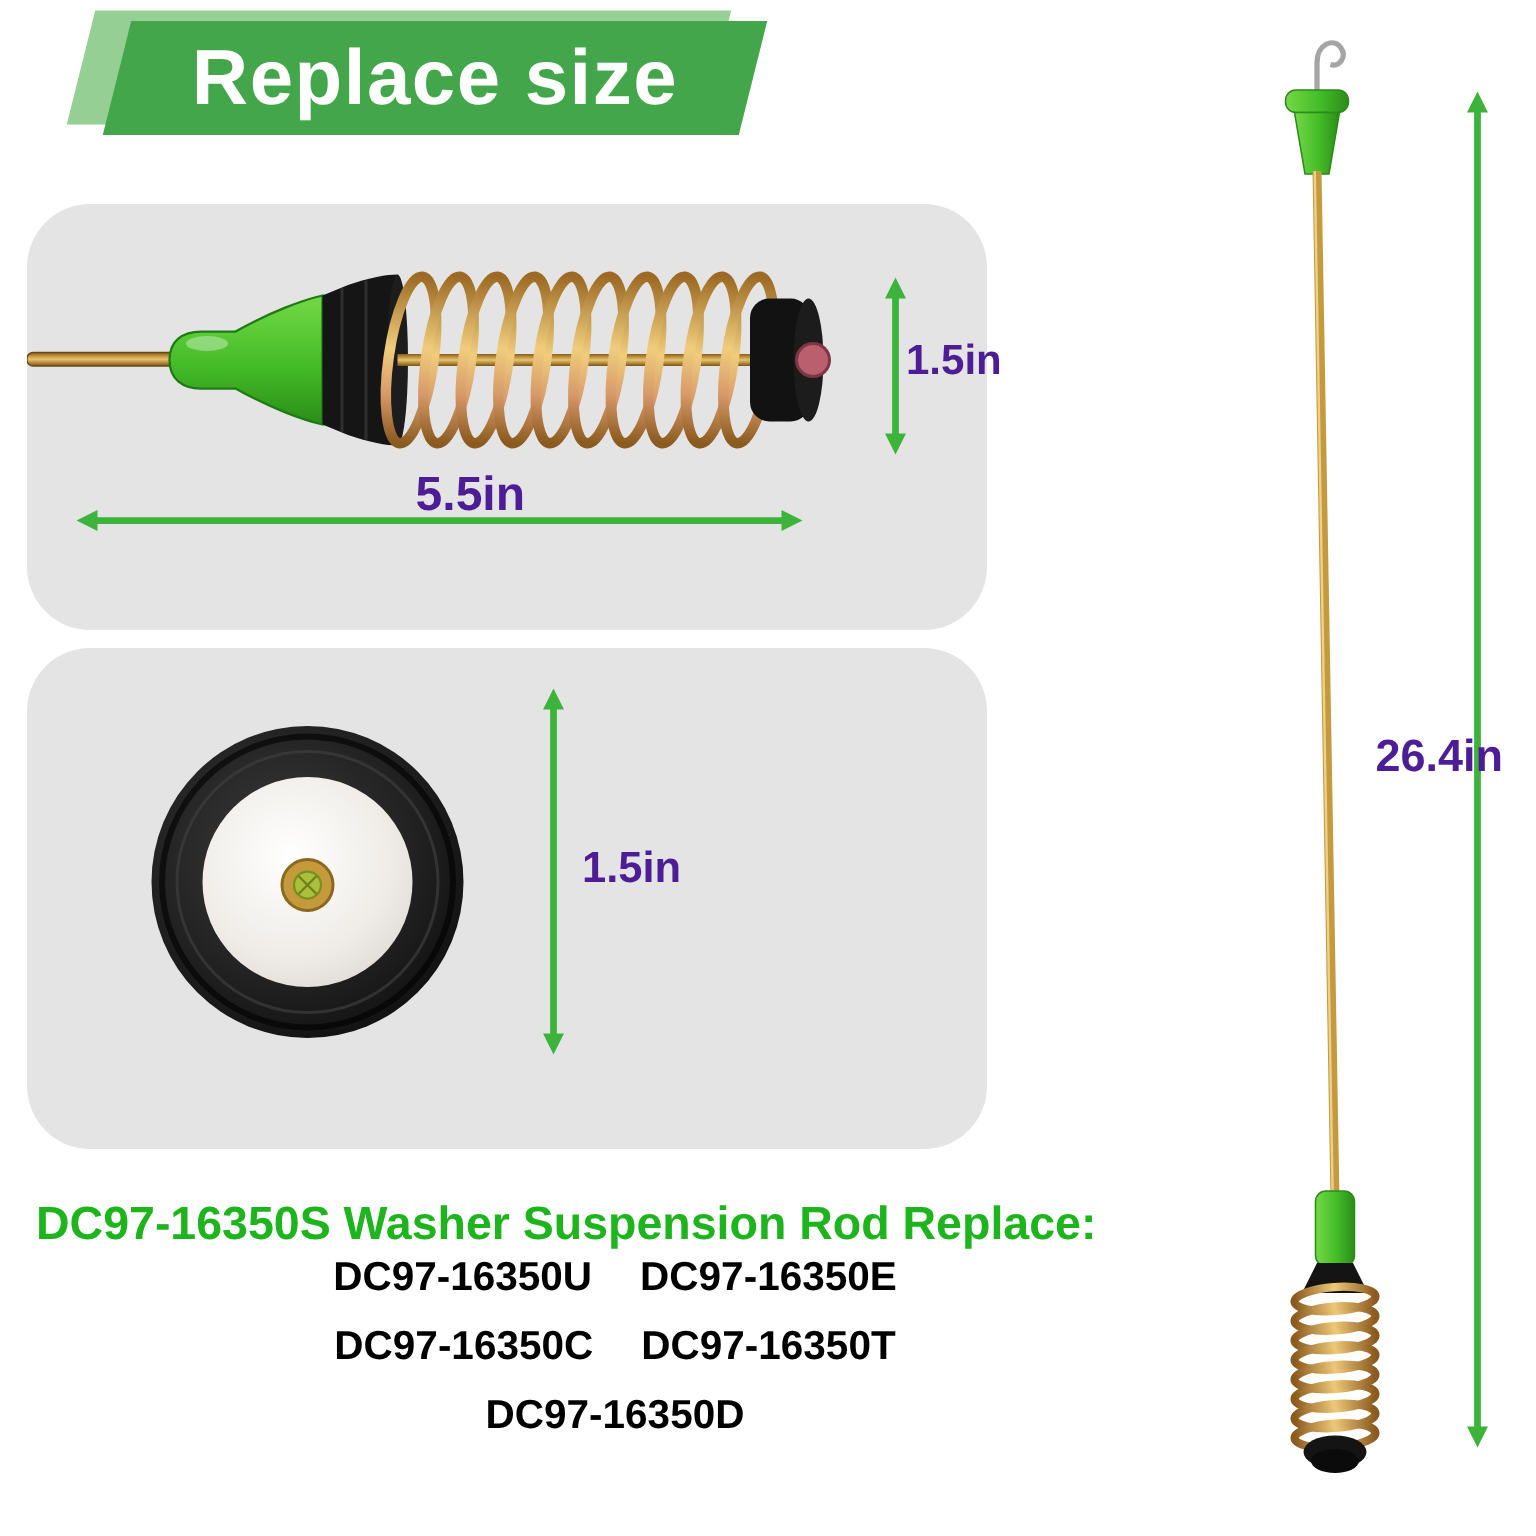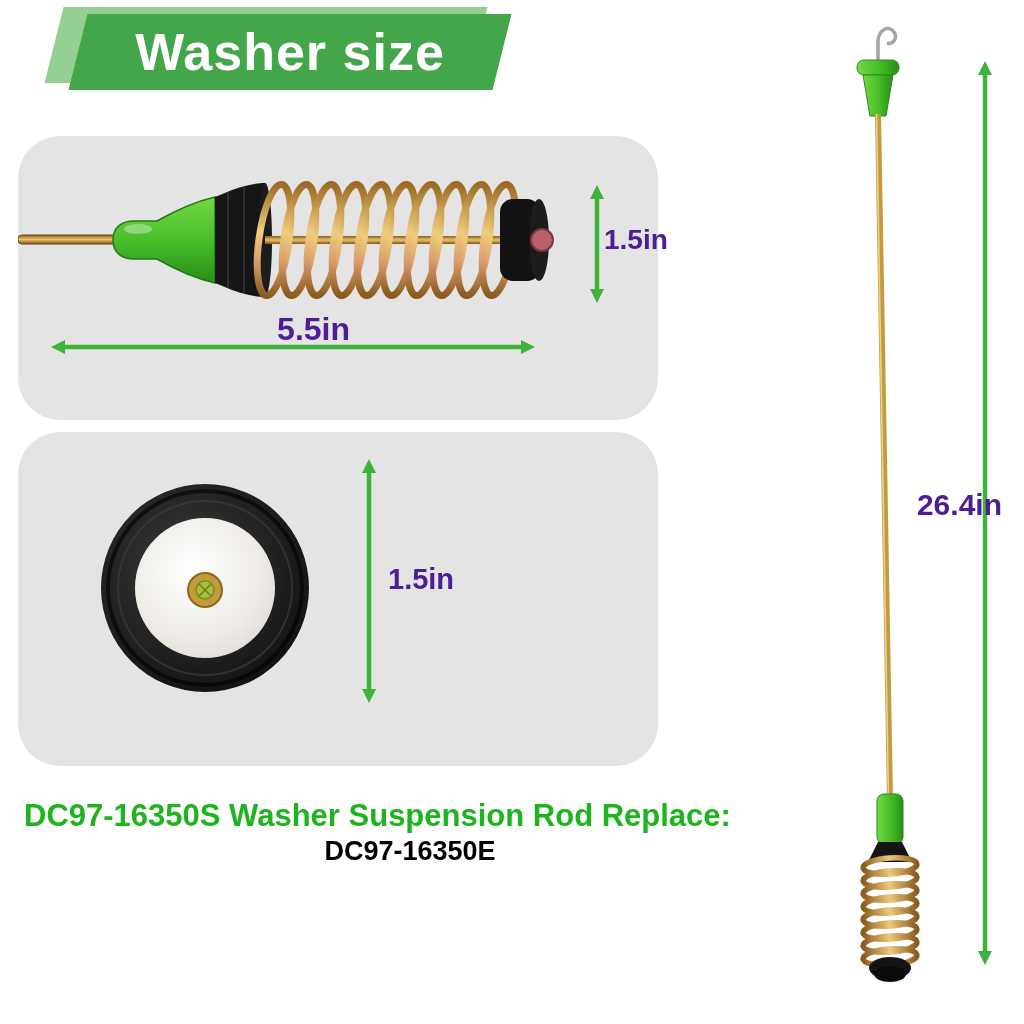--- a/index.html
+++ b/index.html
@@ -47,21 +47,21 @@
   .parts-list{left:118px;top:836px;width:584px;}
   .part-row{display:flex;justify-content:center;gap:32px;margin-bottom:15px;
     font-size:27px;font-weight:bold;color:#000;line-height:1.15;}
 </style>
 </head>
 <body>
 
 <div class="abs banner-wrap">
   <div class="banner-shadow"></div>
   <div class="banner-main"></div>
-  <div class="banner-label">Washer size</div>
+  <div class="banner-label">Replace size</div>
 </div>
 
 <div class="abs panel panel1">
   <svg width="640" height="284" viewBox="0 0 640 284">
     <defs>
       <linearGradient id="gold" x1="0" y1="0" x2="0" y2="1">
         <stop offset="0" stop-color="#8a5f1d"></stop>
           <stop offset="0.5" stop-color="#e9c36a"></stop>
           <stop offset="1" stop-color="#7c5418"></stop>
       </linearGradient>
@@ -210,15 +210,23 @@
   <line class="arrow-line" x1="13" y1="13" x2="13" y2="893"></line>
   <polygon class="arrow-head" points="13,1 6,15 20,15"></polygon>
   <polygon class="arrow-head" points="13,905 6,891 20,891"></polygon>
 </svg>
 <div class="abs dim-label dim-4">26.4in</div>
 
 <div class="abs replace-heading">DC97-16350S Washer Suspension Rod Replace:</div>
 
 <div class="abs parts-list">
   <div class="part-row">
+    <span>DC97-16350U</span>
     <span>DC97-16350E</span>
   </div>
+  <div class="part-row">
+    <span>DC97-16350C</span>
+    <span>DC97-16350T</span>
+  </div>
+  <div class="part-row">
+    <span>DC97-16350D</span>
+  </div>
 </div>
 
 </body></html>

